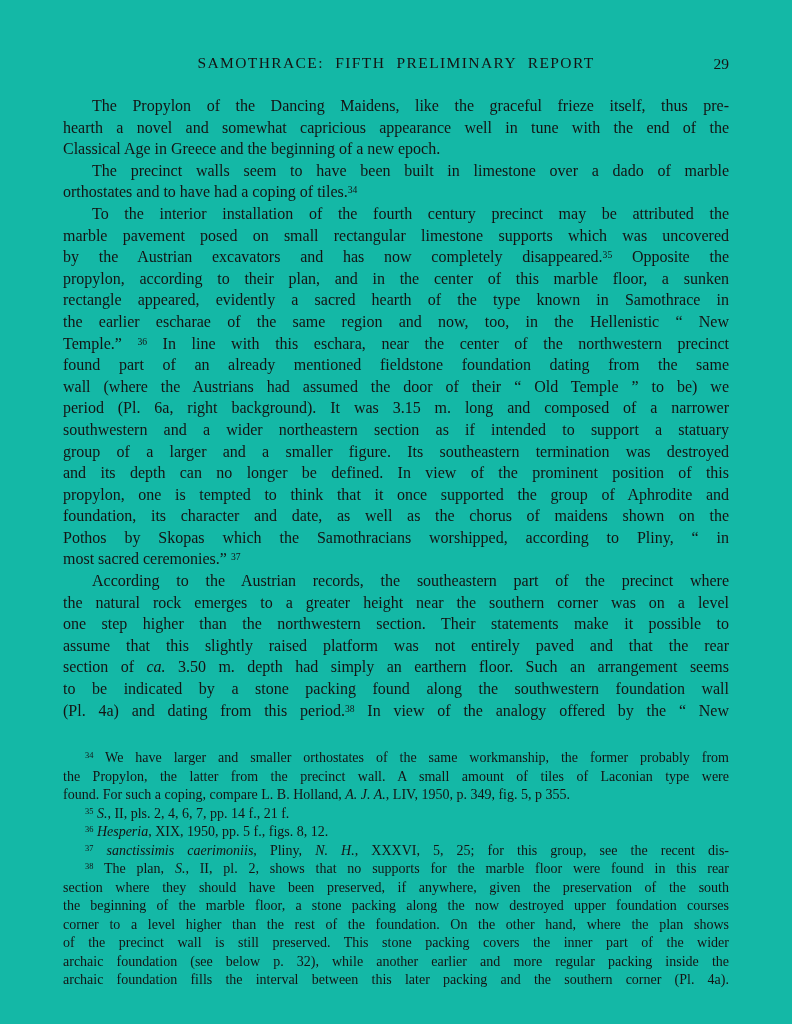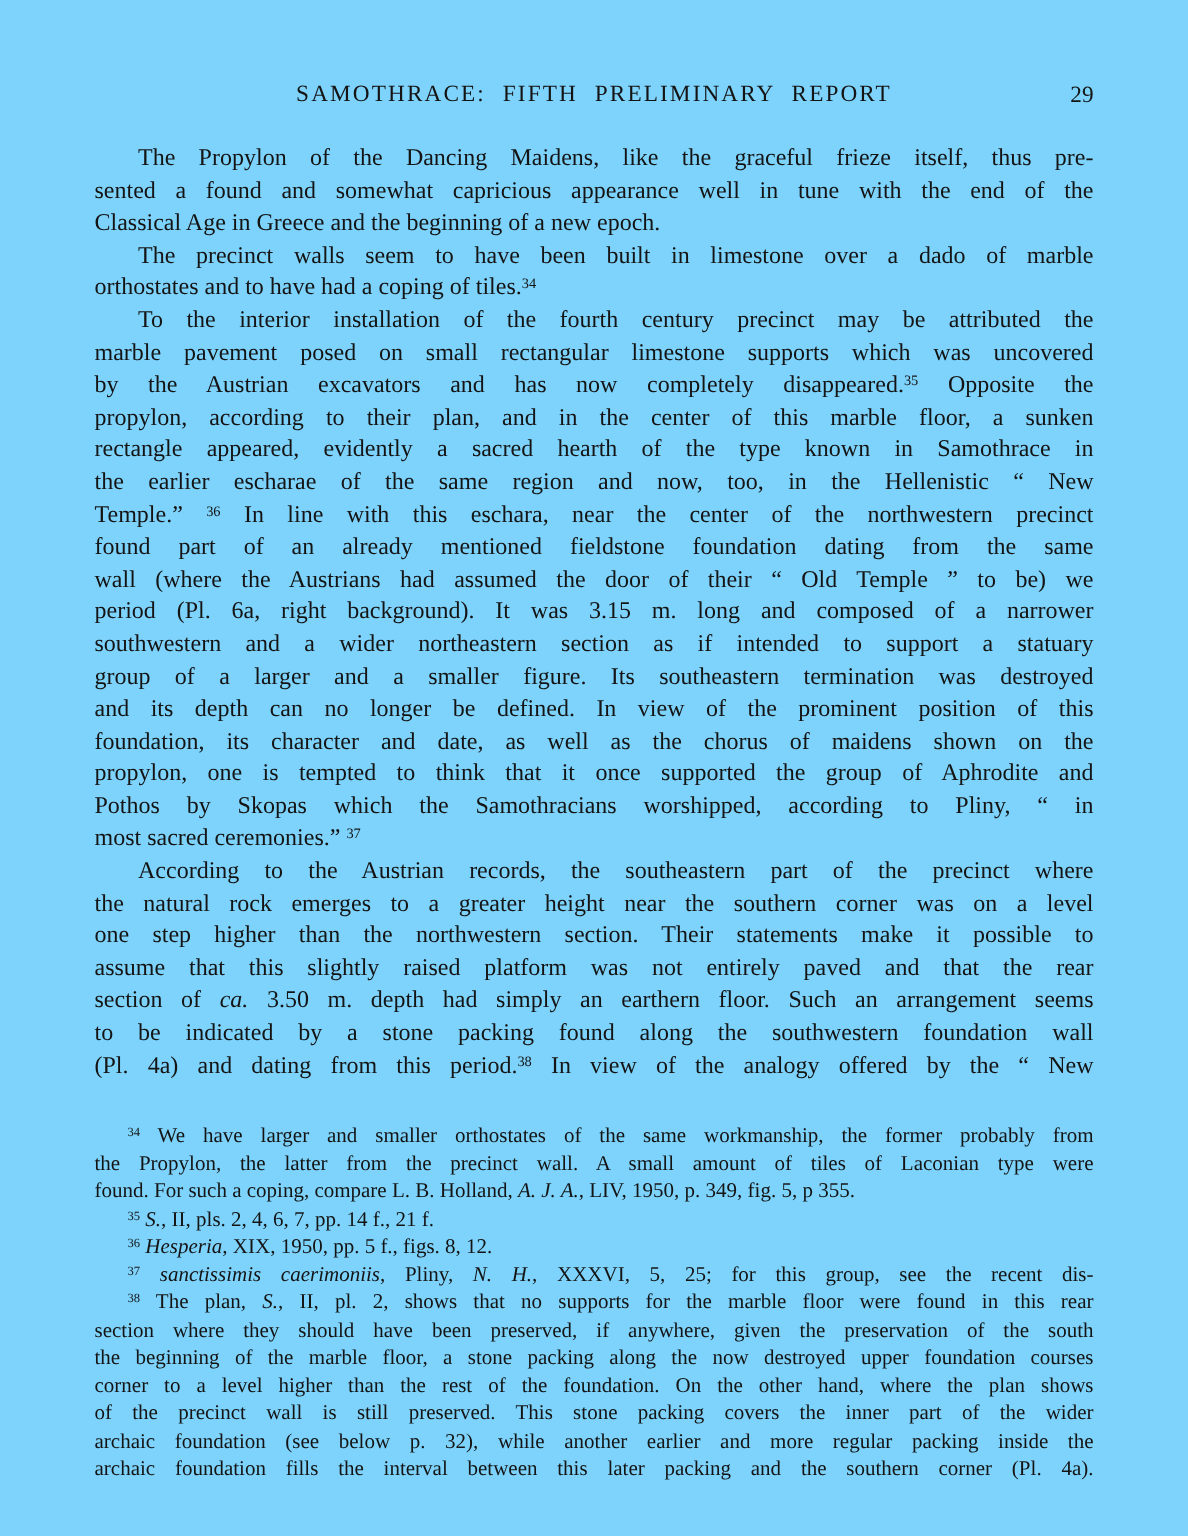--- a/index.html
+++ b/index.html
@@ -2,21 +2,21 @@
 <html><head>
 <meta charset="utf-8">
 <style>
   html, body { margin: 0; padding: 0; }
   body { background: #e9e9e9; }
   .page {
     position: relative;
     width: 792px;
     height: 1024px;
     margin: 0 auto;
-    background: #7dd3fc;
+    background: #14b8a6;
     font-family: "Liberation Serif", "DejaVu Serif", serif;
     color: #141414;
     overflow: hidden;
   }
   .textblock {
     position: absolute;
     left: 63px;
     top: 54px;
     width: 666px;
   }
@@ -55,43 +55,43 @@
 
 <div class="page">
   <div class="textblock">
     <header class="header">
       <div class="title">SAMOTHRACE:  FIFTH  PRELIMINARY  REPORT</div>
       <div class="pagenum">29</div>
     </header>
     <main class="bodytext" id="body-text">
         <div class="para">
           <div class="ln j ind"><span>The Propylon of the Dancing Maidens, like the graceful frieze itself, thus pre-</span></div>
-          <div class="ln j"><span>sented a found and somewhat capricious appearance well in tune with the end of the</span></div>
+          <div class="ln j"><span>hearth a novel and somewhat capricious appearance well in tune with the end of the</span></div>
           <div class="ln"><span>Classical Age in Greece and the beginning of a new epoch.</span></div>
         </div>
         <div class="para">
           <div class="ln j ind"><span>The precinct walls seem to have been built in limestone over a dado of marble</span></div>
           <div class="ln"><span>orthostates and to have had a coping of tiles.</span><span class="sup">34</span></div>
         </div>
         <div class="para">
           <div class="ln j ind"><span>To the interior installation of the fourth century precinct may be attributed the</span></div>
           <div class="ln j"><span>marble pavement posed on small rectangular limestone supports which was uncovered</span></div>
           <div class="ln j"><span>by the Austrian excavators and has now completely disappeared.</span><span class="sup">35</span><span> Opposite the</span></div>
           <div class="ln j"><span>propylon, according to their plan, and in the center of this marble floor, a sunken</span></div>
           <div class="ln j"><span>rectangle appeared, evidently a sacred hearth of the type known in Samothrace in</span></div>
           <div class="ln j"><span>the earlier escharae of the same region and now, too, in the Hellenistic “ New</span></div>
           <div class="ln j"><span>Temple.” </span><span class="sup">36</span><span> In line with this eschara, near the center of the northwestern precinct</span></div>
           <div class="ln j"><span>found part of an already mentioned fieldstone foundation dating from the same</span></div>
           <div class="ln j"><span>wall (where the Austrians had assumed the door of their “ Old Temple ” to be) we</span></div>
           <div class="ln j"><span>period (Pl. 6a, right background). It was 3.15 m. long and composed of a narrower</span></div>
           <div class="ln j"><span>southwestern and a wider northeastern section as if intended to support a statuary</span></div>
           <div class="ln j"><span>group of a larger and a smaller figure. Its southeastern termination was destroyed</span></div>
           <div class="ln j"><span>and its depth can no longer be defined. In view of the prominent position of this</span></div>
+          <div class="ln j"><span>propylon, one is tempted to think that it once supported the group of Aphrodite and</span></div>
           <div class="ln j"><span>foundation, its character and date, as well as the chorus of maidens shown on the</span></div>
-          <div class="ln j"><span>propylon, one is tempted to think that it once supported the group of Aphrodite and</span></div>
           <div class="ln j"><span>Pothos by Skopas which the Samothracians worshipped, according to Pliny, “ in</span></div>
           <div class="ln"><span>most sacred ceremonies.” </span><span class="sup">37</span></div>
         </div>
         <div class="para">
           <div class="ln j ind"><span>According to the Austrian records, the southeastern part of the precinct where</span></div>
           <div class="ln j"><span>the natural rock emerges to a greater height near the southern corner was on a level</span></div>
           <div class="ln j"><span>one step higher than the northwestern section. Their statements make it possible to</span></div>
           <div class="ln j"><span>assume that this slightly raised platform was not entirely paved and that the rear</span></div>
           <div class="ln j"><span>section of </span><span class="i">ca.</span><span> 3.50 m. depth had simply an earthern floor. Such an arrangement seems</span></div>
           <div class="ln j"><span>to be indicated by a stone packing found along the southwestern foundation wall</span></div>

